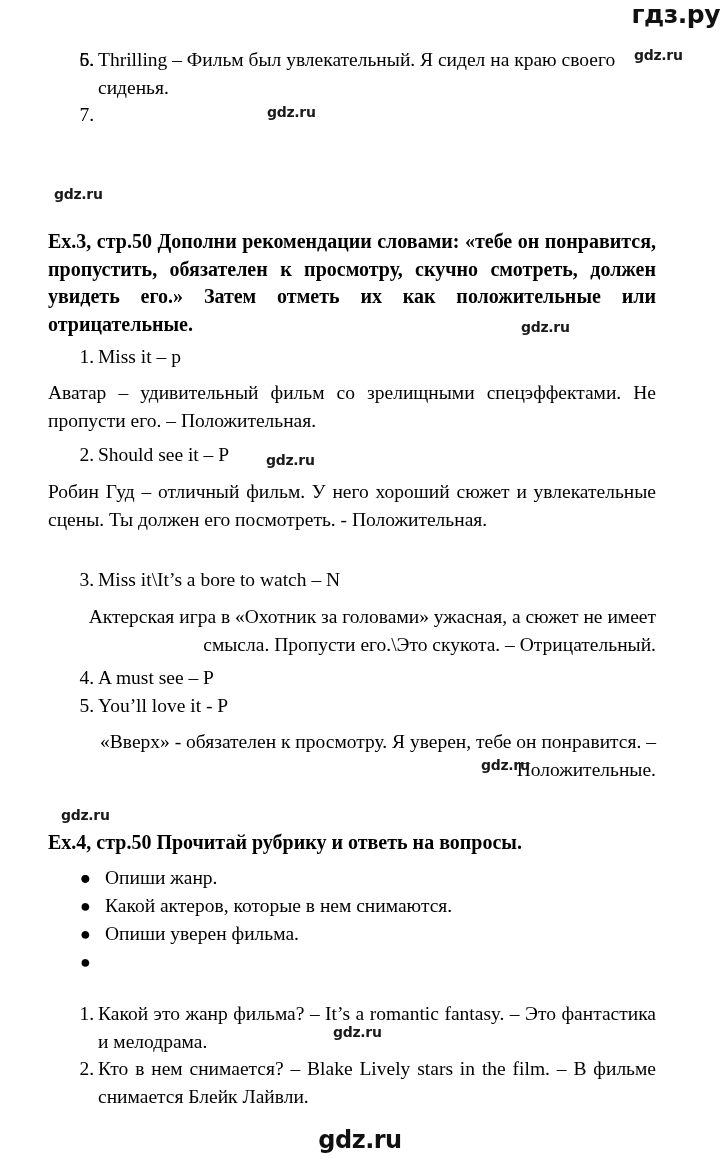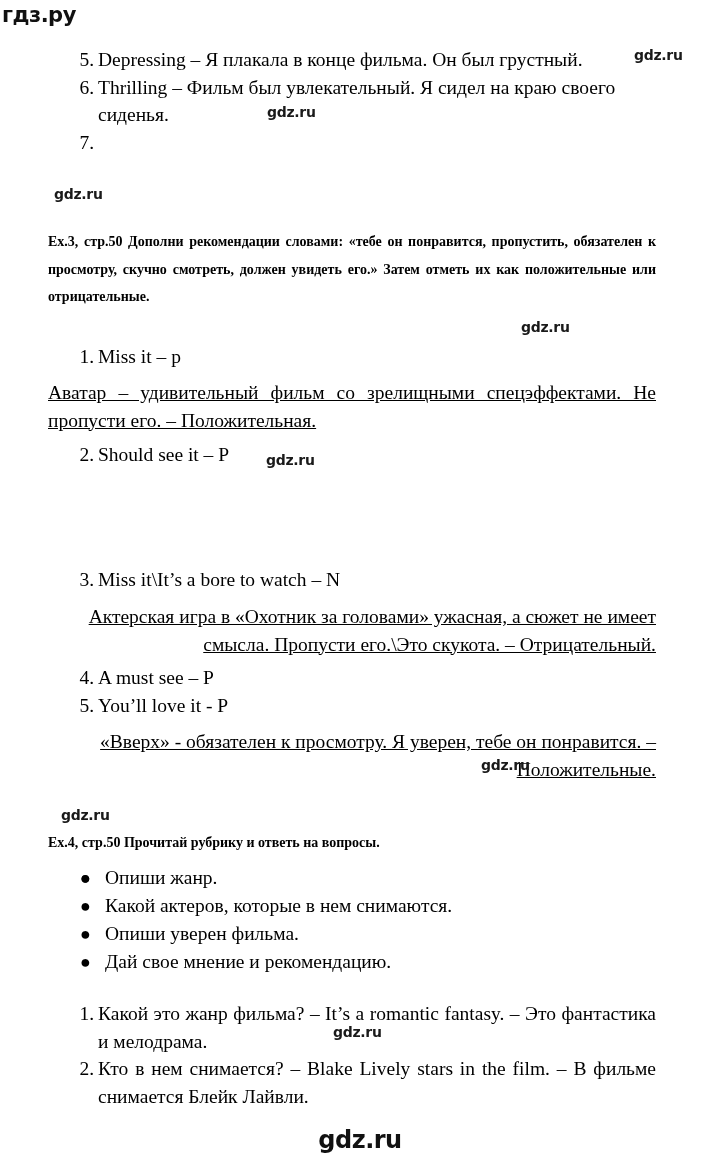--- a/index.html
+++ b/index.html
@@ -19,27 +19,27 @@
 
   .page {
     position: relative;
     width: 720px;
     height: 1159px;
   }
 
   
   .site-logo {
     position: absolute;
-    left: 2px;
+    left: 12px;
     right: 0;
     top: 0px;
-    text-align: left;
+    text-align: right;
     font-family: "DejaVu Sans", "Liberation Sans", sans-serif;
     font-weight: 700;
-    font-size: 21px;
+    font-size: 25px;
     letter-spacing: -0.5px;
     color: #111111;
     line-height: 30px;
   }
 
   
   .site-logo-bottom {
     position: absolute;
     left: 0;
     right: 0;
@@ -63,27 +63,26 @@
     color: #1a1a1a;
     white-space: nowrap;
     line-height: 16px;
   }
 
   .para {
     font-size: 19.5px;
     line-height: 27.5px;
     text-align: justify;
     margin: 0;
-    text-decoration: underline;
   }
   .para.nj { text-align: right; }
 
   .bold-head {
     font-weight: 700;
-    font-size: 14px;
+    font-size: 20px;
     line-height: 27.5px;
     text-align: justify;
     margin: 0;
   }
   .bold-head.nj { text-align: left; }
 
   
   .numrow {
     position: relative;
     padding-left: 50px;
@@ -124,21 +123,20 @@
 </head>
 <body>
 
 <div class="page">
 
   <div class="site-logo">гдз.ру</div>
 
   <div class="blk" style="top:46px;">
     <div class="numrow nj">
       <span class="num">5.</span>
-      <span>Depressing – Я плакала в конце фильма. Он был грустный.</span>
     </div>
     <div class="numrow nj" style="margin-top:0px;">
       <span class="num">6.</span>
       <span>Thrilling – Фильм был увлекательный. Я сидел на краю своего сиденья.</span>
     </div>
     <div class="numrow" style="margin-top:0px;">
       <span class="num">7.</span>
     </div>
   </div>
 
@@ -155,20 +153,23 @@
   <div class="blk" style="top:379px;">
     <p class="para">Аватар – удивительный фильм со зрелищными спецэффектами. Не пропусти его. – Положительная.</p>
   </div>
 
   <div class="blk" style="top:441px;">
     <div class="numrow nj">
       <span class="num">2.</span>
       <span>Should see it – P</span>
     </div>
   </div>
+  <div class="blk" style="top:478px;">
+    <p class="para">Робин Гуд – отличный фильм. У него хороший сюжет и увлекательные сцены. Ты должен его посмотреть. - Положительная.</p>
+  </div>
 
   <div class="blk" style="top:566px;">
     <div class="numrow nj">
       <span class="num">3.</span>
       <span>Miss it\It’s a bore to watch – N</span>
     </div>
   </div>
   <div class="blk" style="top:603px;">
     <p class="para nj">Актерская игра в «Охотник за головами» ужасная, а сюжет не имеет смысла. Пропусти его.\Это скукота. – Отрицательный.</p>
   </div>
@@ -202,21 +203,20 @@
     <div class="bulletrow">
       <span class="bul">●</span>
       <span>Какой актеров, которые в нем снимаются.</span>
     </div>
     <div class="bulletrow">
       <span class="bul">●</span>
       <span>Опиши уверен фильма.</span>
     </div>
     <div class="bulletrow">
       <span class="bul">●</span>
-      <span>Дай свое мнение и рекомендацию.</span>
     </div>
   </div>
 
   <div class="blk" style="top:1000px;">
     <div class="numrow">
       <span class="num">1.</span>
       <span>Какой это жанр фильма? – It’s a romantic fantasy. – Это фантастика и мелодрама.</span>
     </div>
     <div class="numrow">
       <span class="num">2.</span>

